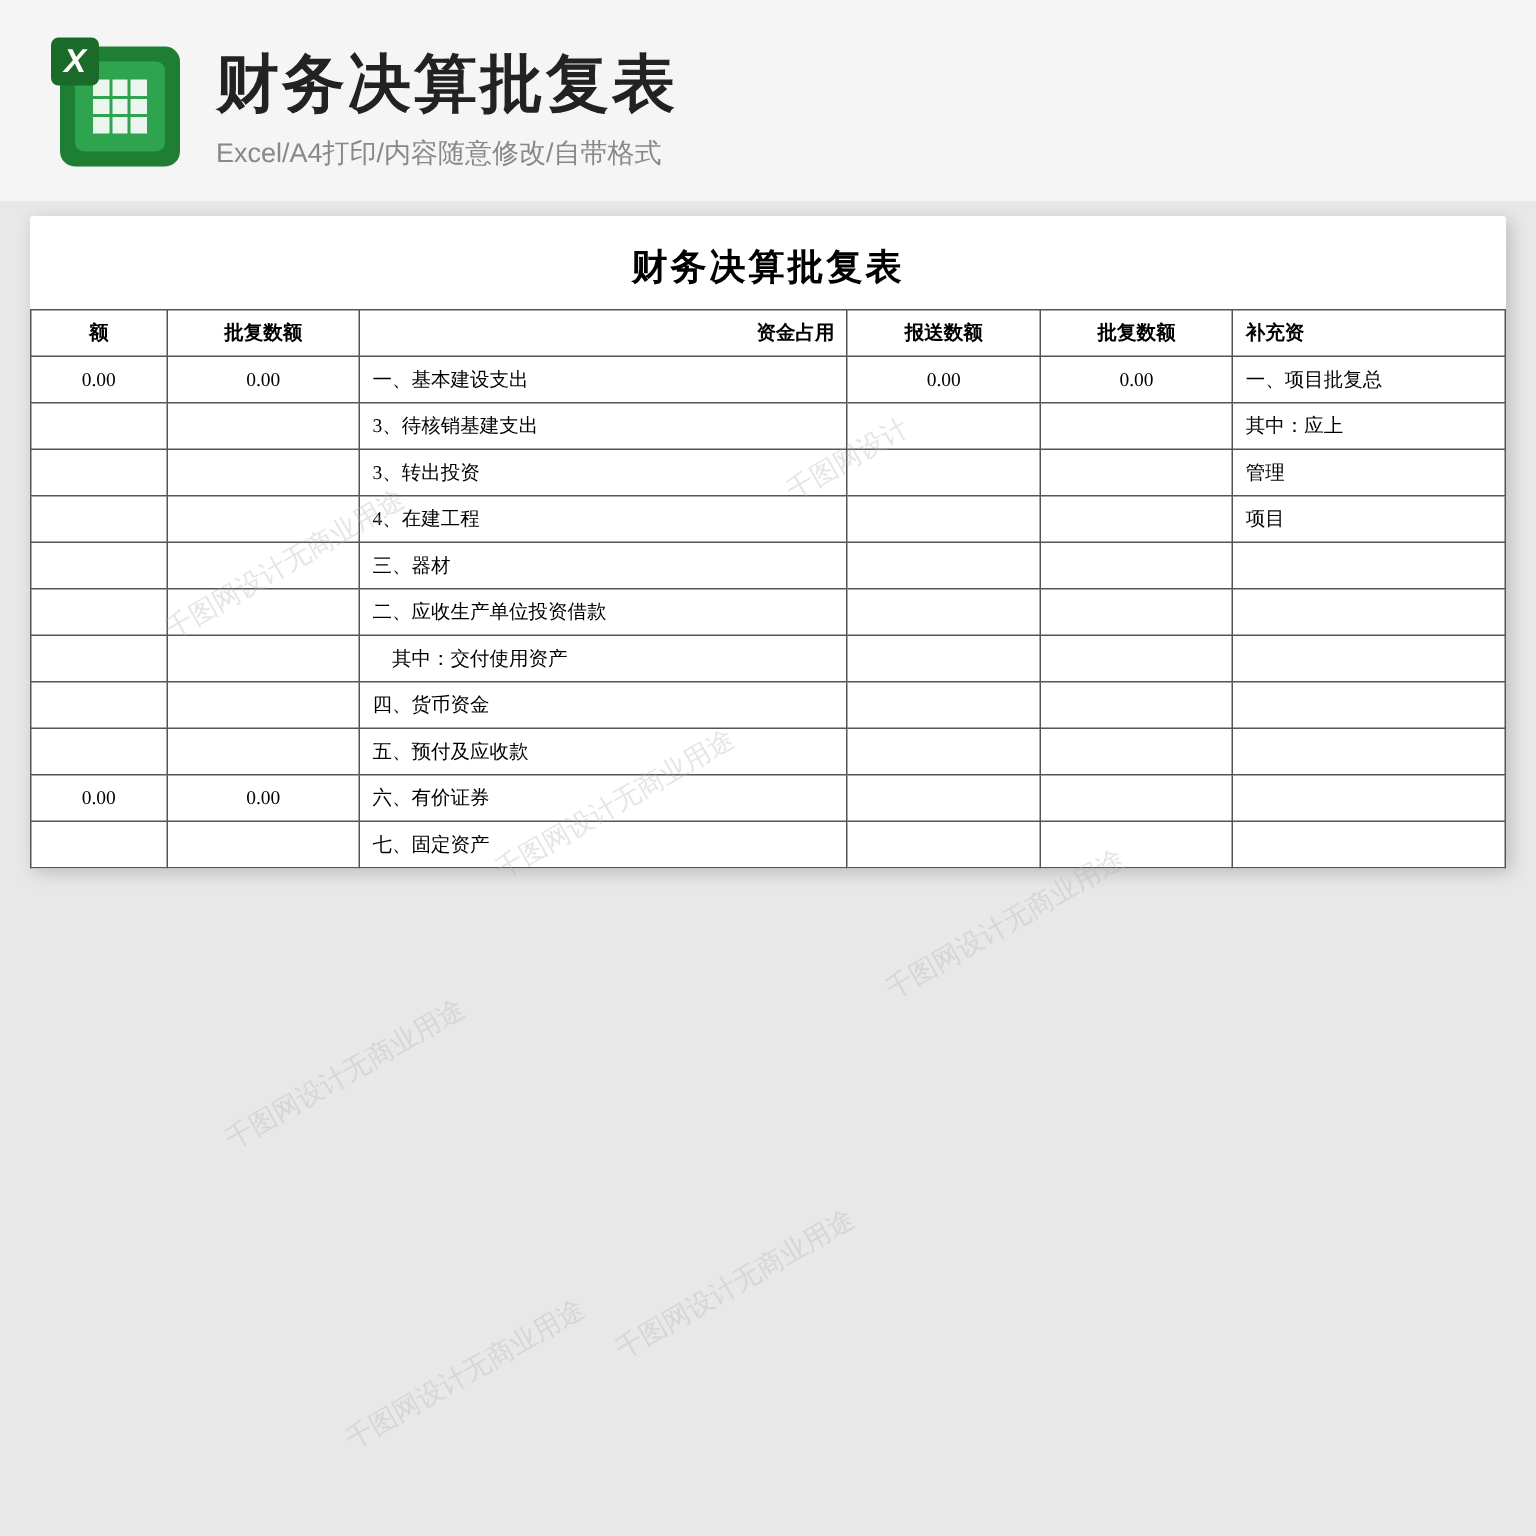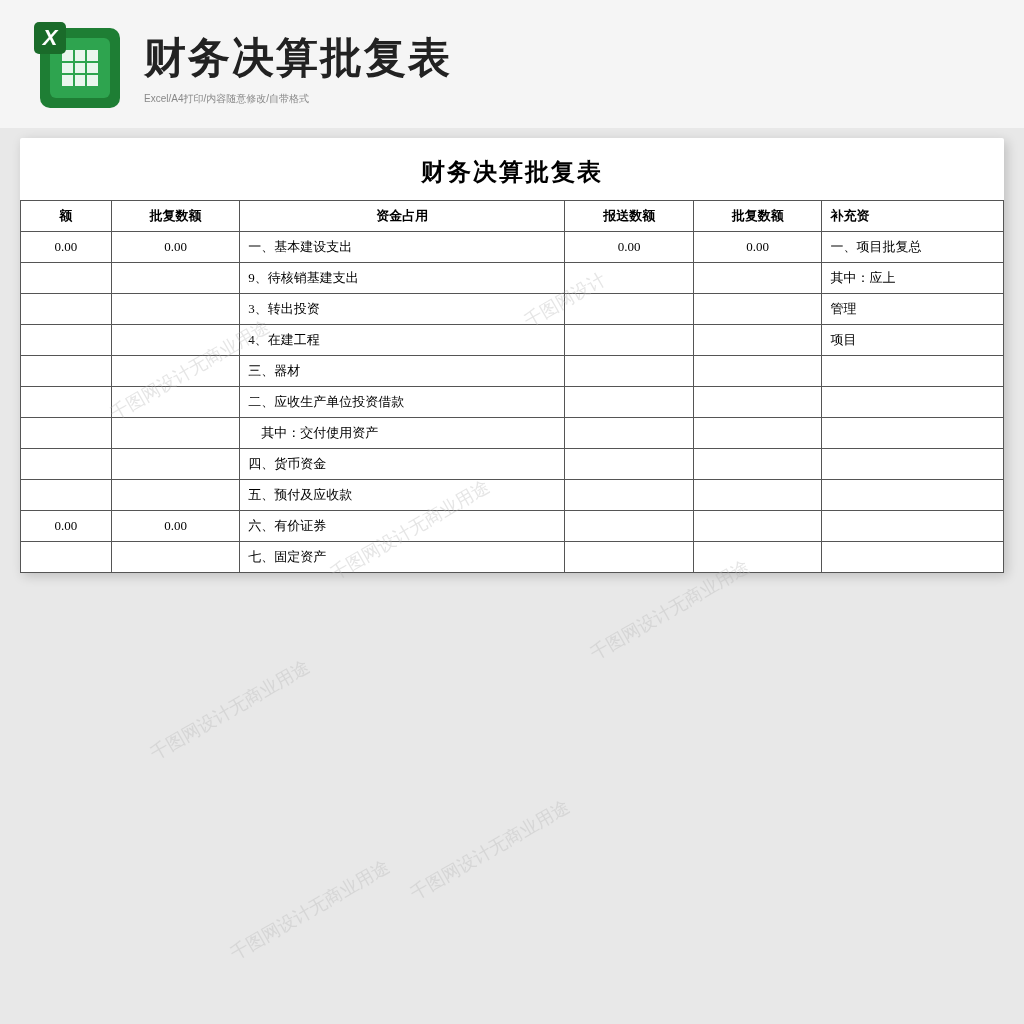--- a/index.html
+++ b/index.html
@@ -77,21 +77,21 @@
 
     .header-text h1 {
       font-size: 42px;
       font-weight: bold;
       color: #222;
       font-family: 'Microsoft YaHei', 'SimHei', sans-serif;
       letter-spacing: 2px;
     }
 
     .header-text p {
-      font-size: 10px;
+      font-size: 18px;
       color: #888;
       margin-top: 6px;
       font-family: 'Microsoft YaHei', sans-serif;
     }
 
     
     .watermark {
       position: absolute;
       font-size: 18px;
       color: rgba(180,180,180,0.35);
@@ -199,39 +199,39 @@
   <div class="watermark wm7">千图网设计无商业用途</div>
 
   <div class="doc-title">财务决算批复表</div>
 
   <div class="table-wrapper">
     <table class="main-table">
       <thead>
         <tr>
           <th style="width:60px; text-align:center;">额</th>
           <th style="width:85px; text-align:center;">批复数额</th>
-          <th style="width:215px; text-align:center;font-family:Liberation Serif, serif;">资金占用</th>
+          <th style="width:215px; text-align:right;font-family:Liberation Serif, serif;">资金占用</th>
           <th style="width:85px; ">报送数额</th>
           <th style="width:85px; text-align:center;">批复数额</th>
           <th style="width:120px; text-align:left;">补充资</th>
         </tr>
       </thead>
       <tbody id="table-body">
       <tr>
             <td class="num-cell">0.00</td>
             <td class="num-cell">0.00</td>
             <td class="text-cell">一、基本建设支出</td>
             <td class="num-cell">0.00</td>
             <td class="num-cell">0.00</td>
             <td class="text-cell">一、项目批复总</td>
           </tr>
           <tr>
             <td class="num-cell"></td>
             <td class="num-cell"></td>
-            <td class="text-cell">9、待核销基建支出</td>
+            <td class="text-cell">3、待核销基建支出</td>
             <td class="num-cell"></td>
             <td class="num-cell"></td>
             <td class="text-cell">其中：应上</td>
           </tr>
           <tr>
             <td class="num-cell"></td>
             <td class="num-cell"></td>
             <td class="text-cell">3、转出投资</td>
             <td class="num-cell"></td>
             <td class="num-cell"></td>

